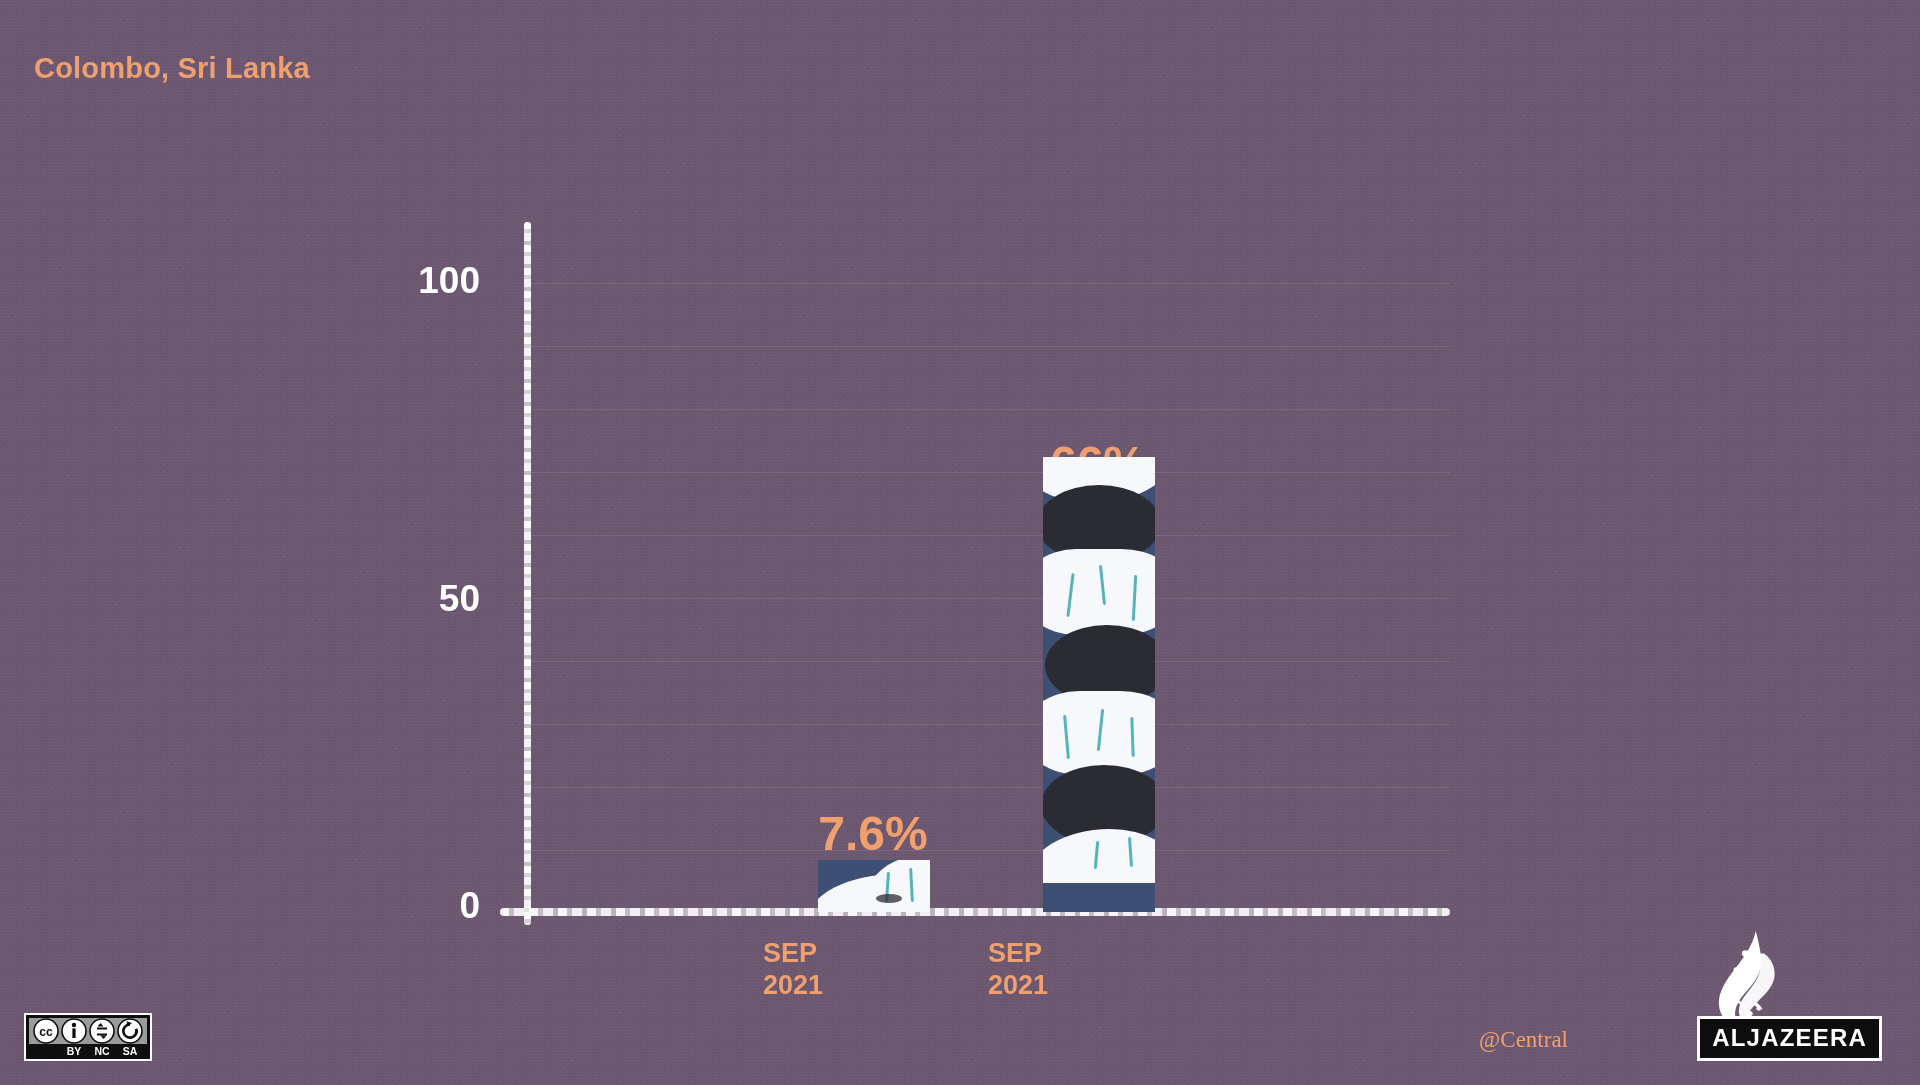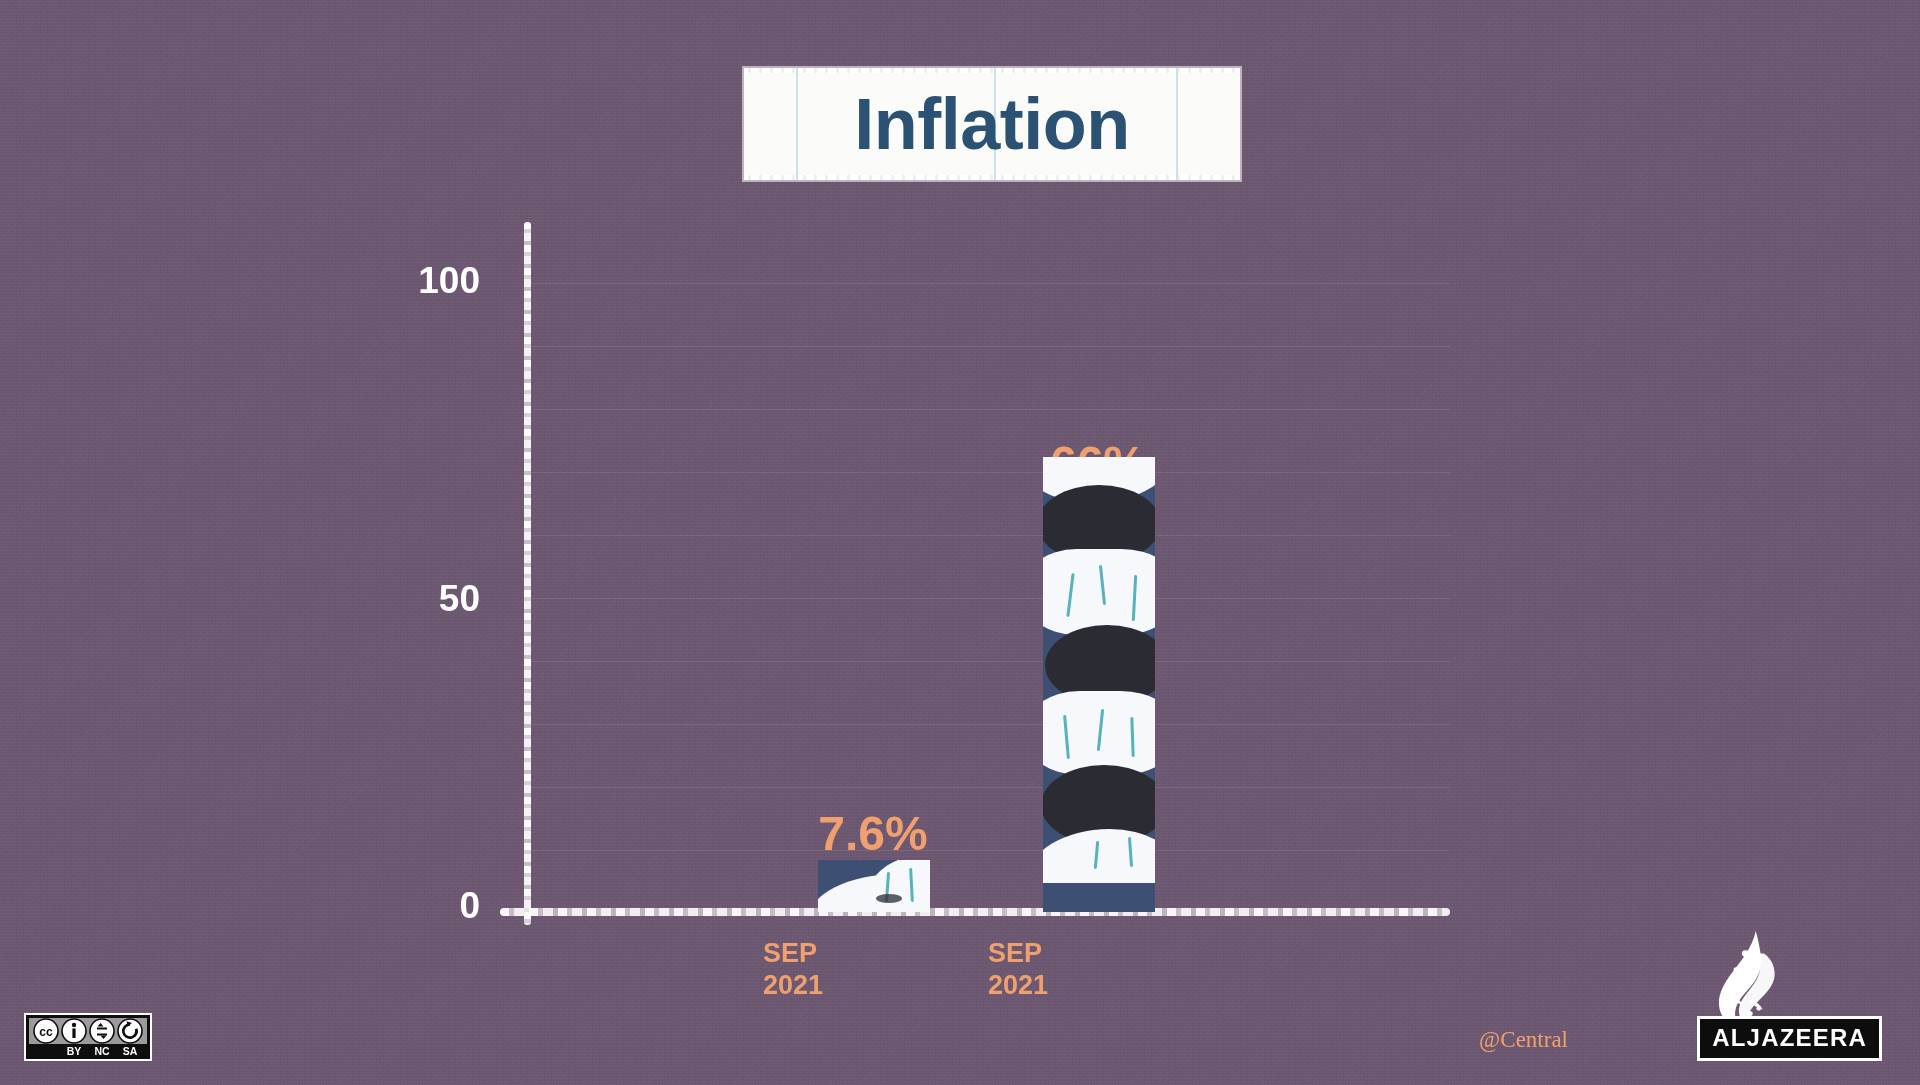--- a/index.html
+++ b/index.html
@@ -138,29 +138,22 @@
     font-family:"Liberation Sans",sans-serif;
   }
 </style>
 </head>
 <body>
 
 <div id="noise"></div>
 
 <div id="stage">
 
-
-  <div id="title-panel">
-    <div class="edge t"></div>
-    <div class="edge b"></div>
-    <div class="rule r1"></div>
-    <div class="rule r2"></div>
-    <div class="rule r3"></div>
-    <div id="title-text">Inflation</div>
-  </div>
+  <div id="location">Colombo, Sri Lanka</div>
+
 
   <div id="plot">
 
     <div class="gridline" style="top:283px"></div>
     <div class="gridline" style="top:346px"></div>
     <div class="gridline" style="top:409px"></div>
     <div class="gridline" style="top:472px"></div>
     <div class="gridline" style="top:535px"></div>
     <div class="gridline" style="top:598px"></div>
     <div class="gridline" style="top:661px"></div>

